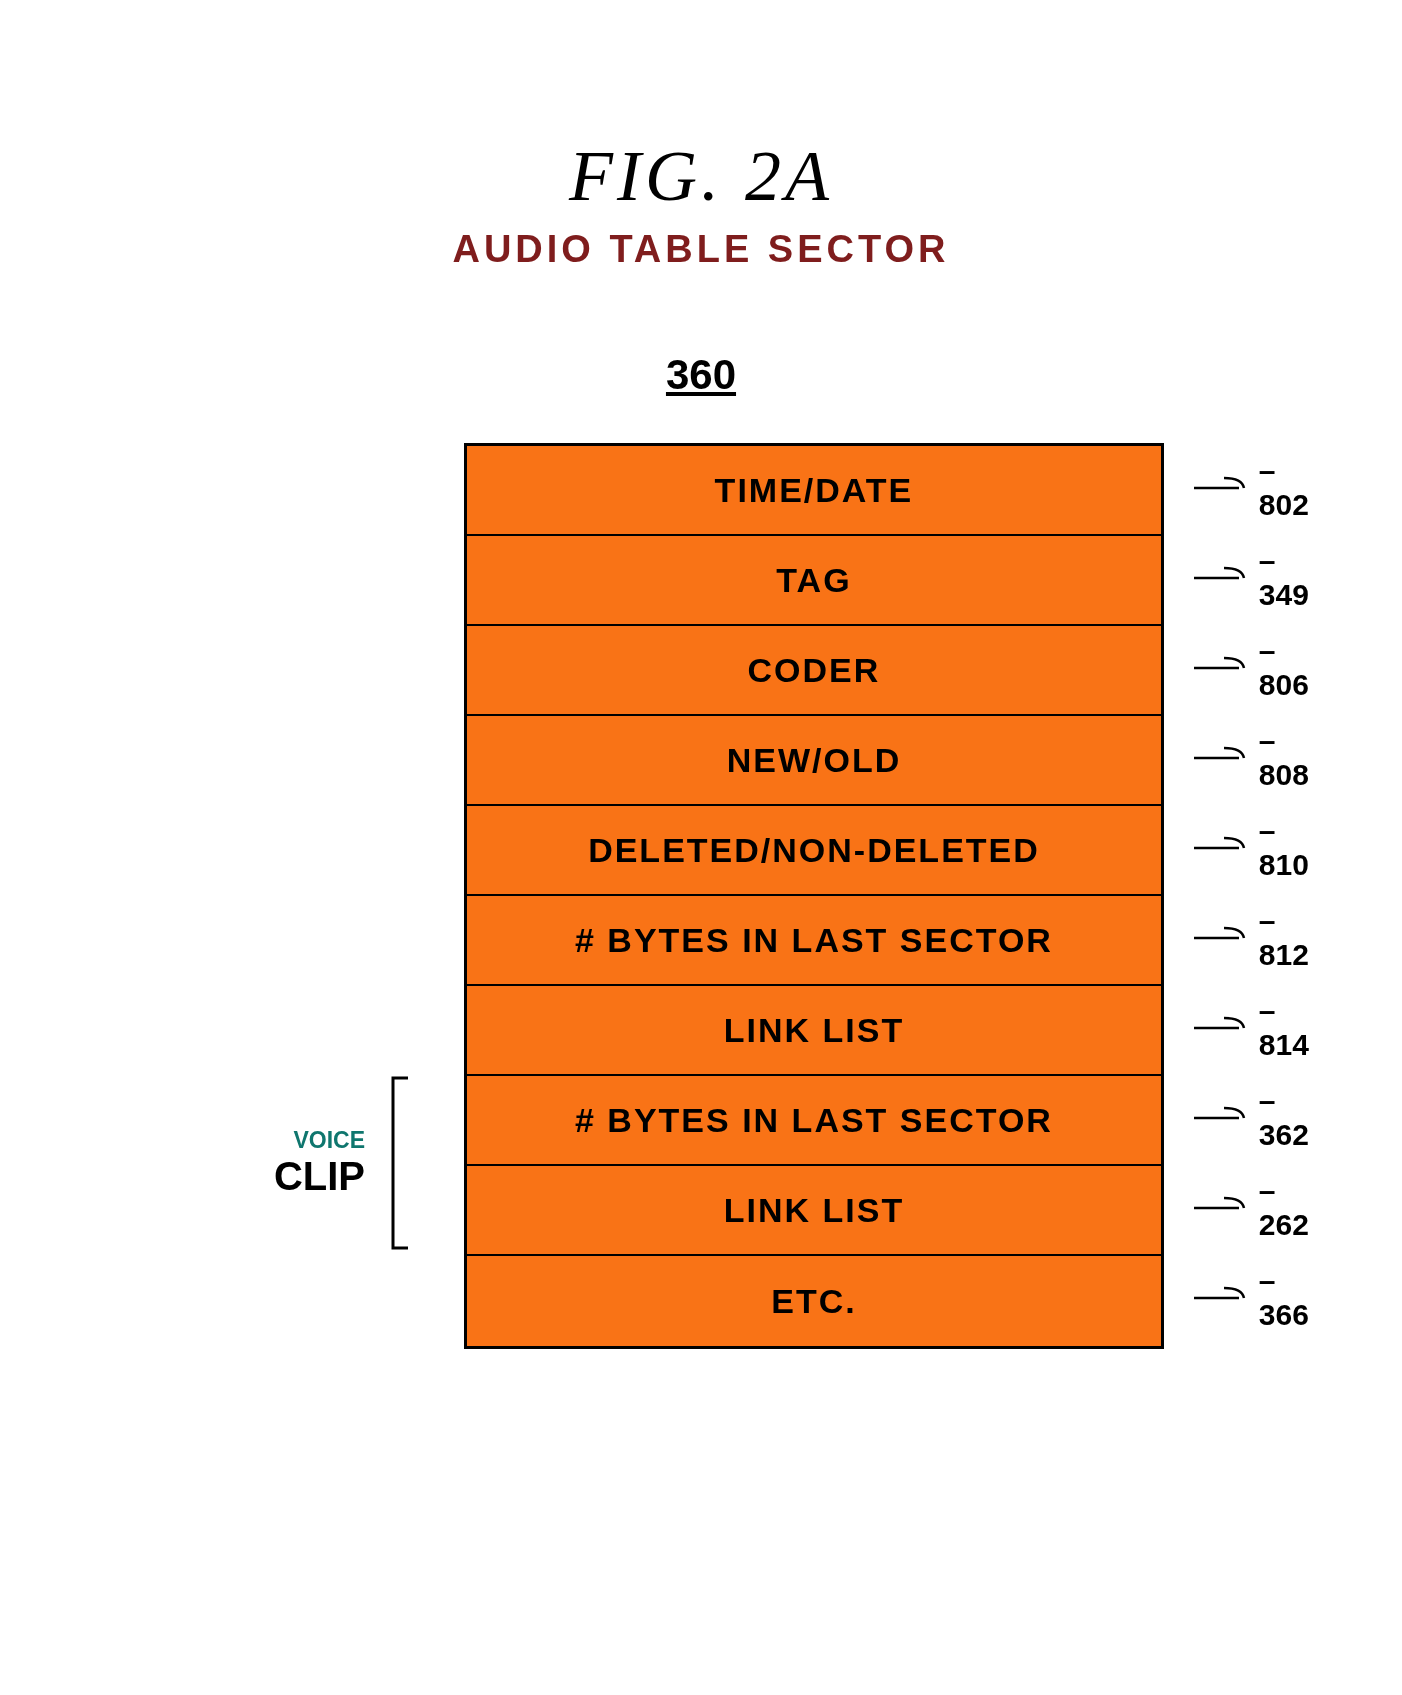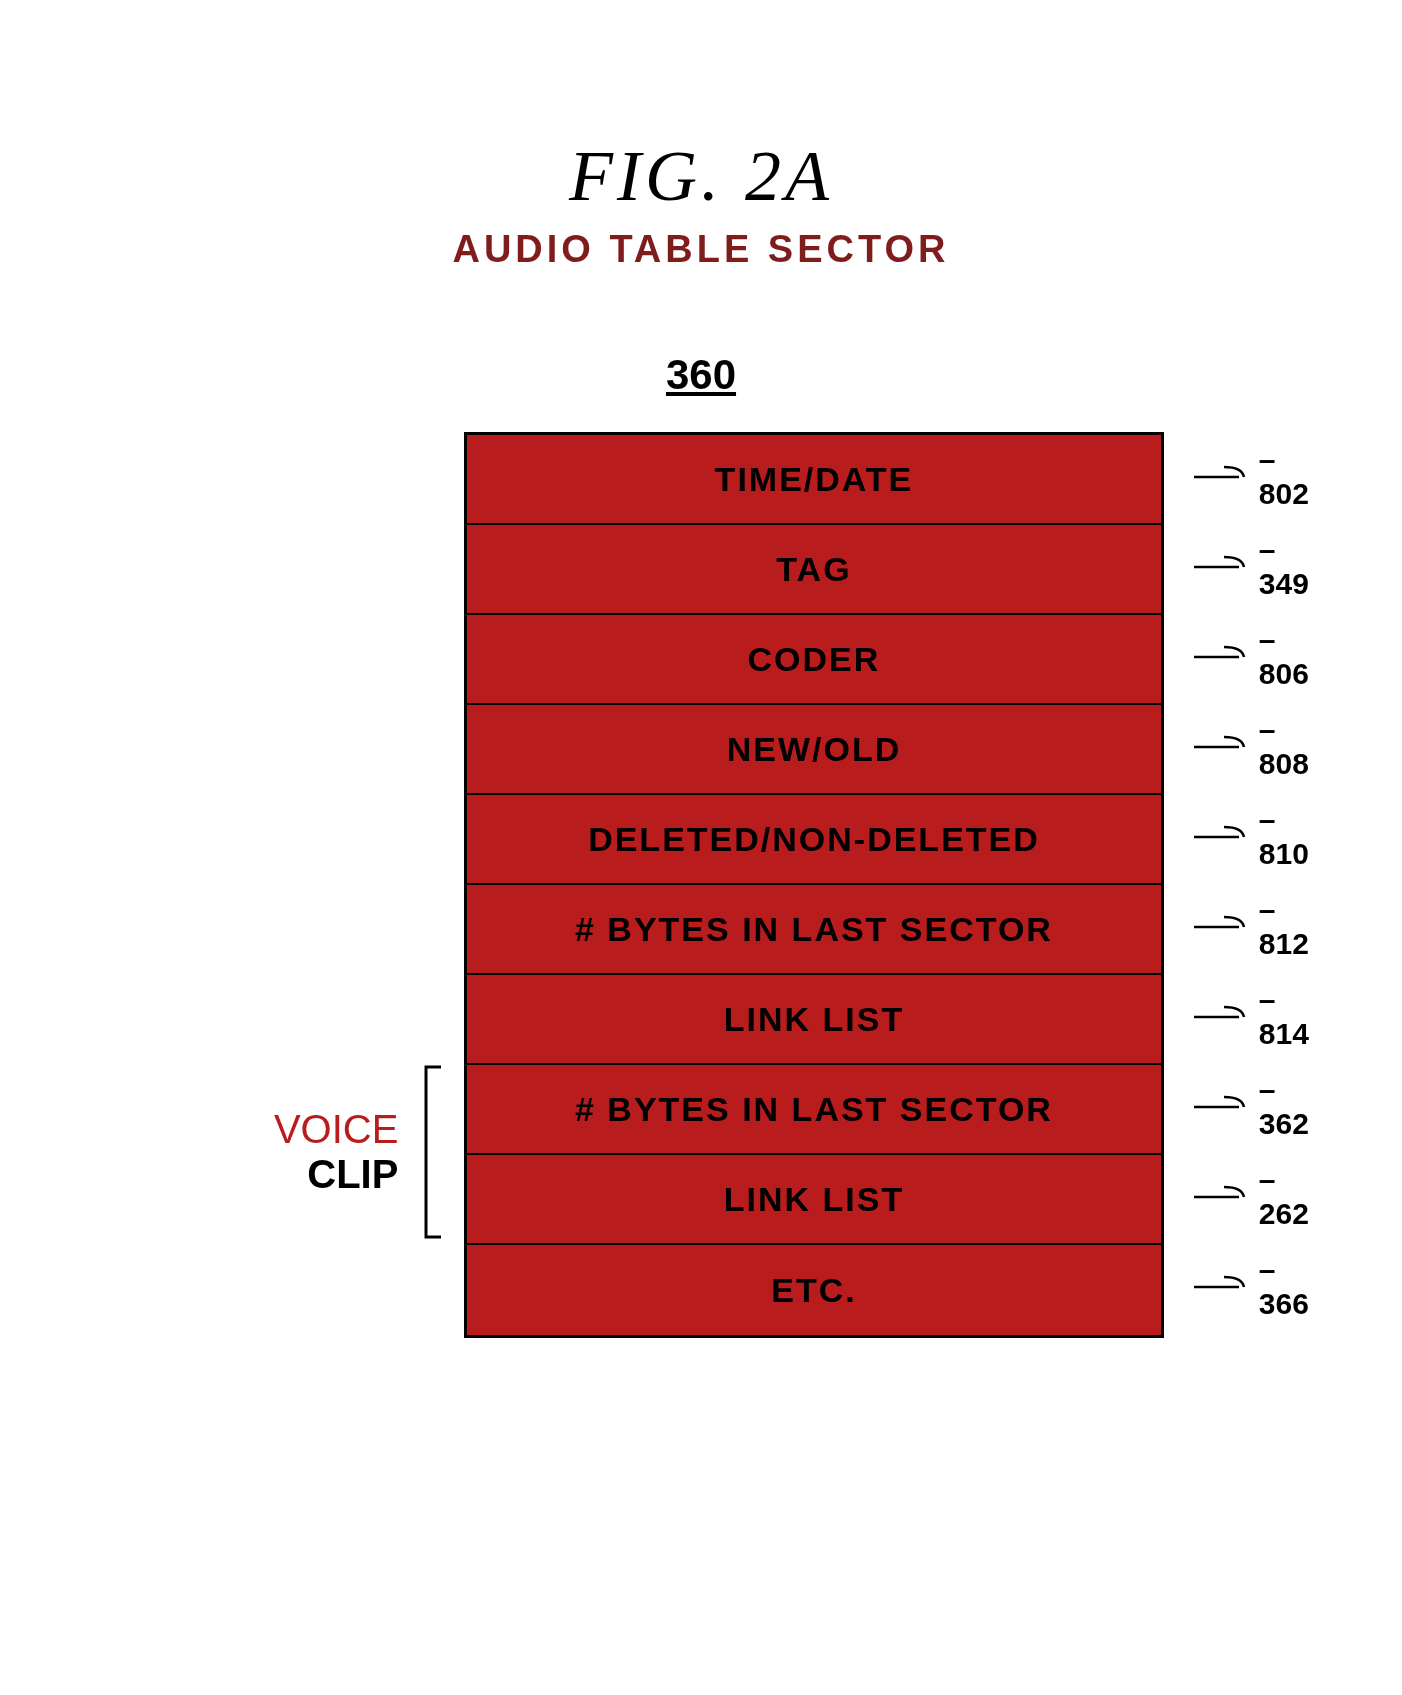--- a/index.html
+++ b/index.html
@@ -48,21 +48,21 @@
       color: #7f1d1d;
       margin-bottom: 80px;
     }
 
     .diagram-label {
       font-family: Arial, sans-serif;
       font-size: 42px;
       font-weight: bold;
       color: #000;
       text-decoration: underline;
-      margin-bottom: 33px;
+      margin-bottom: 44px;
       align-self: center;
     }
 
     .diagram-area {
       display: flex;
       flex-direction: row;
       align-items: stretch;
       width: 100%;
       justify-content: center;
       position: relative;
@@ -84,21 +84,21 @@
       width: 700px;
       flex-shrink: 0;
     }
 
     .table-row {
       display: flex;
       align-items: center;
       justify-content: center;
       border-bottom: 2px solid #000;
       height: 90px;
-      background: #b91c1c;
+      background: #f97316;
     }
 
     .table-row:last-child {
       border-bottom: none;
     }
 
     .table-row span {
       font-family: Arial, sans-serif;
       font-size: 34px;
       font-weight: bold;
@@ -148,21 +148,21 @@
       
     </div>
 
     <div style="display: flex; flex-direction: row; align-items: flex-start; position: relative;">
 
       <div style="width: 200px; position: relative; height: 900px;">
 
 
         <div style="position: absolute; top: 630px; left: 0; height: 180px; display: flex; flex-direction: row; align-items: center;">
           <div style="display: flex; flex-direction: column; align-items: flex-end; margin-right: 8px;">
-            <span style="font-family: Arial, sans-serif; font-size: 40px; font-weight: normal; color: #b91c1c;">VOICE</span>
+            <span style="font-family: Arial, sans-serif; font-size: 23px; font-weight: bold; color: #0f766e;">VOICE</span>
             <span style="font-family: Arial, sans-serif; font-size: 40px; font-weight: bold; color: #000;">CLIP</span>
           </div>
 
           <svg width="40" height="180">
             <path d="M 35 5 L 20 5 L 20 175 L 35 175" fill="none" stroke="#000" stroke-width="3"></path>
           </svg>
         </div>
 
       </div>
 

